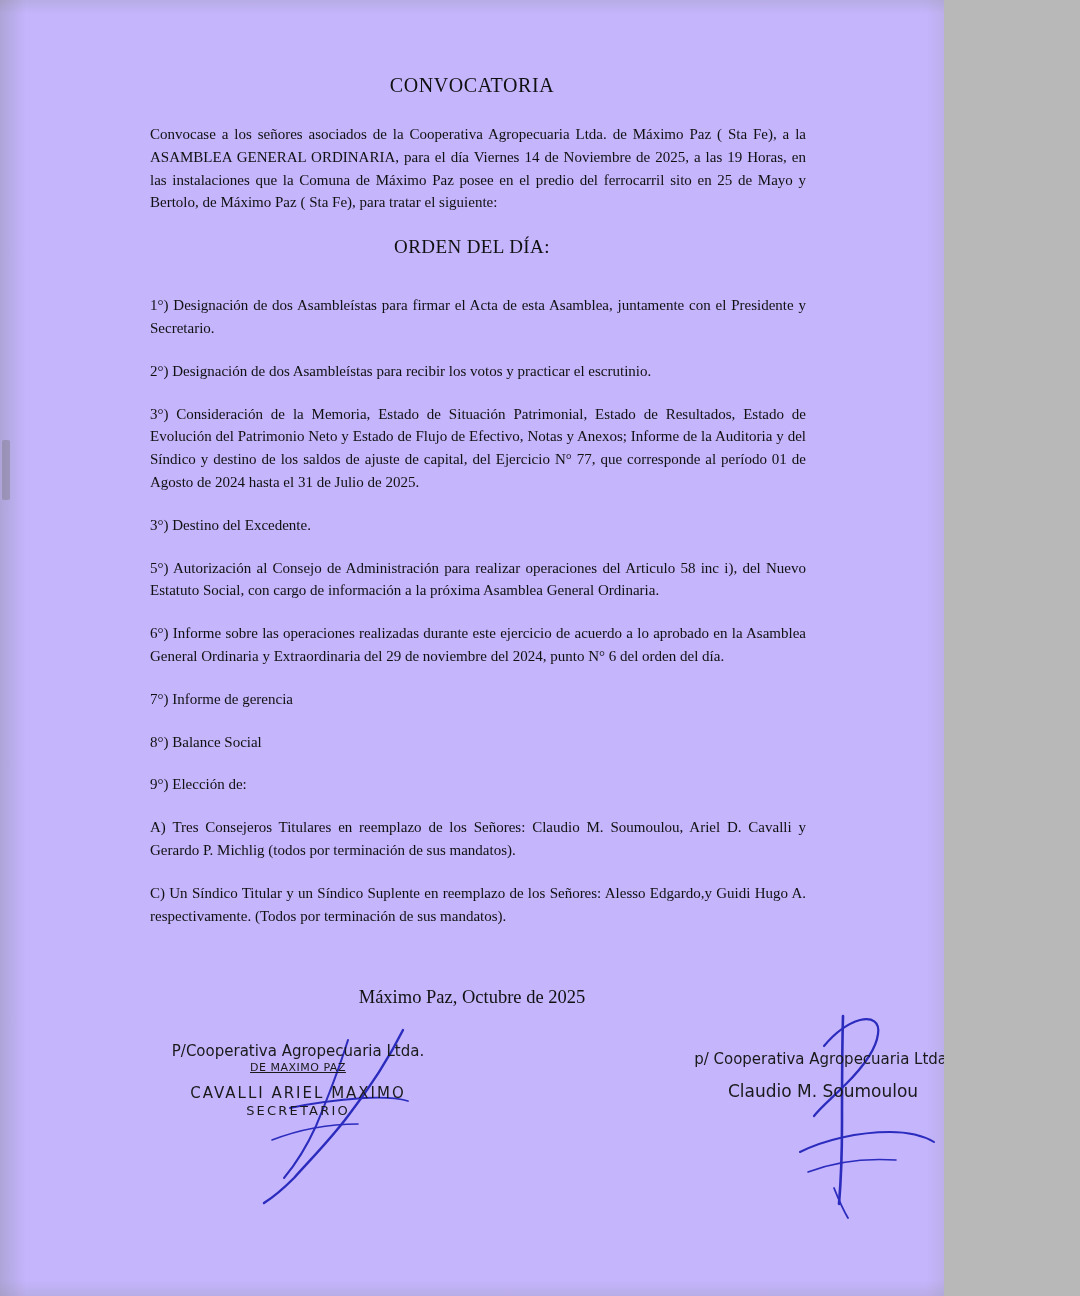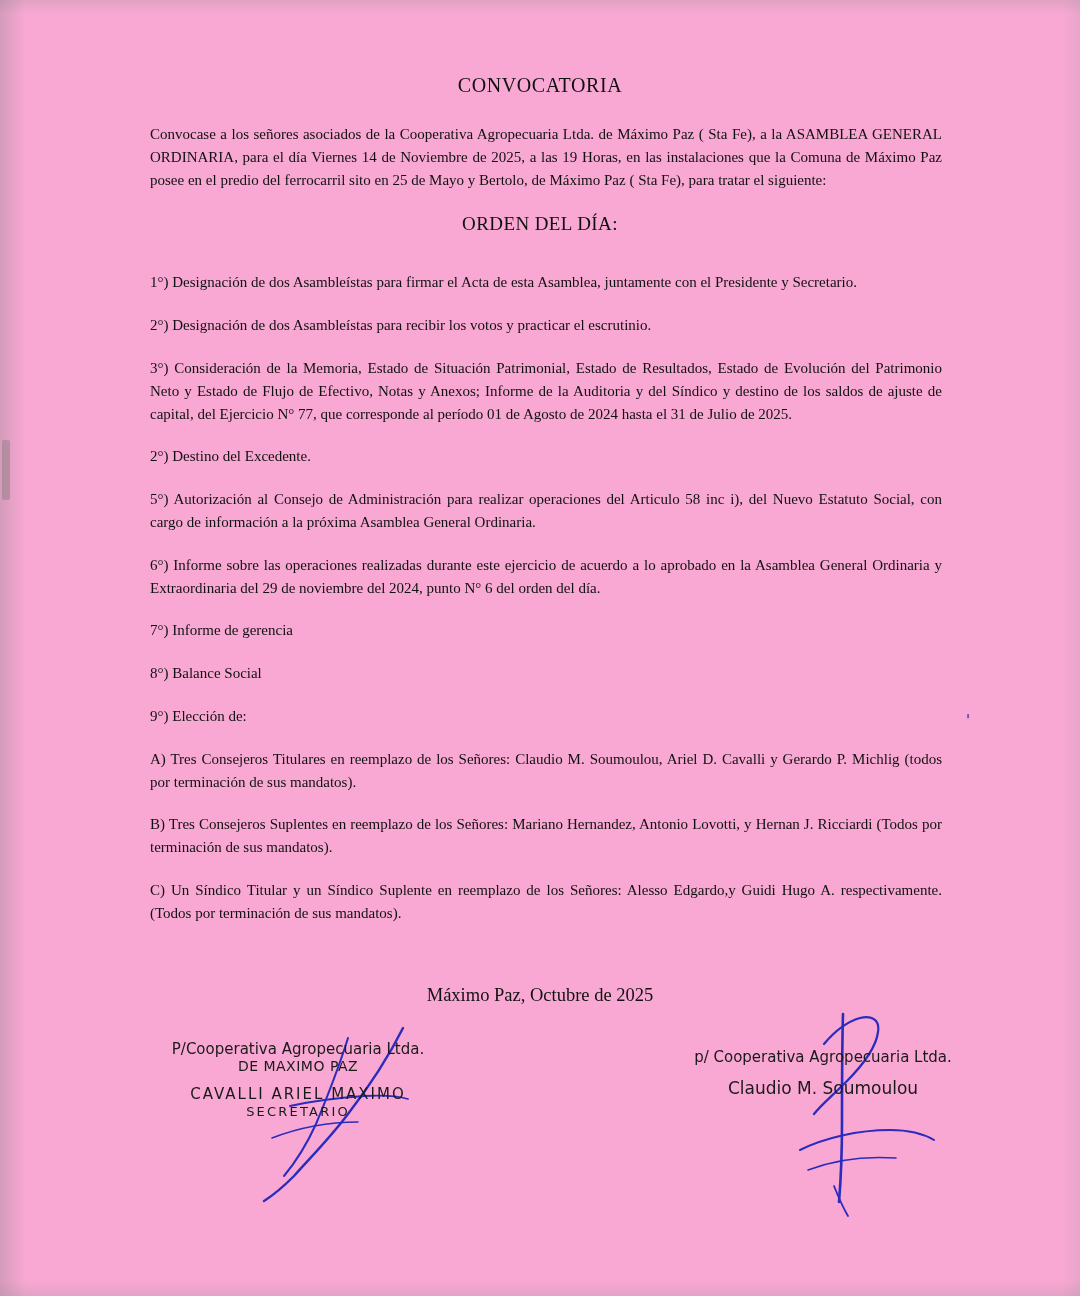--- a/index.html
+++ b/index.html
@@ -2,23 +2,23 @@
 <html><head>
 <meta charset="utf-8">
 <style>
   html, body {
     margin: 0;
     padding: 0;
     background: #b8b8b8;
   }
   .page {
     position: relative;
-    width: 1080px;
+    width: 944px;
     height: 1296px;
-    background: #f9a8d4;
+    background: #c4b5fd;
     overflow: hidden;
     font-family: "Liberation Serif", serif;
     color: #111;
   }
   
   .scan-left-shadow {
     position: absolute;
     left: 0; top: 0;
     width: 26px; height: 100%;
     background: linear-gradient(to right, rgba(120,120,120,0.28), rgba(255,255,255,0));
@@ -100,21 +100,21 @@
     position: absolute;
     font-family: "DejaVu Sans", sans-serif;
     color: #1a1a1a;
     text-align: center;
     line-height: 1.25;
   }
   .sig-left { left: 10px; top: 12px; width: 300px; }
   .sig-right { left: 520px; top: 20px; width: 330px; }
 
   .sig-line1 { font-size: 15px; }
-  .sig-line2 { font-size: 14px; letter-spacing: 0.5px; }
+  .sig-line2 { font-size: 11px; letter-spacing: 0.5px; text-decoration: underline; }
   .sig-name-sp {
     font-size: 15px;
     letter-spacing: 2px;
     font-weight: 500;
     margin-top: 9px;
   }
   .sig-role-sp { font-size: 13px; letter-spacing: 2.2px; }
 
   .sig-name-pr { font-size: 17px; margin-top: 12px; }
 
@@ -144,28 +144,27 @@
 
     <div class="doc-title">CONVOCATORIA</div>
 
     <p class="para">Convocase a los señores asociados de la Cooperativa Agropecuaria Ltda. de Máximo Paz ( Sta Fe), a la ASAMBLEA GENERAL ORDINARIA, para el día Viernes 14 de Noviembre de 2025, a las 19 Horas, en las instalaciones que la Comuna de Máximo Paz posee en el predio del ferrocarril sito en 25 de Mayo y Bertolo, de Máximo Paz ( Sta Fe), para tratar el siguiente:</p>
 
     <div class="section-heading">ORDEN DEL DÍA:</div>
 
     <p class="para">1°) Designación de dos Asambleístas para firmar el Acta de esta Asamblea, juntamente con el Presidente y Secretario.</p>
     <p class="para">2°) Designación de dos Asambleístas para recibir los votos y practicar el escrutinio.</p>
     <p class="para">3°) Consideración de la Memoria, Estado de Situación Patrimonial, Estado de Resultados, Estado de Evolución del Patrimonio Neto y Estado de Flujo de Efectivo, Notas y Anexos; Informe de la Auditoria y del Síndico y destino de los saldos de ajuste de capital, del Ejercicio N° 77, que corresponde al período 01 de Agosto de 2024 hasta el 31 de Julio de 2025.</p>
-    <p class="para">2°) Destino del Excedente.</p>
+    <p class="para">3°) Destino del Excedente.</p>
     <p class="para">5°) Autorización al Consejo de Administración para realizar operaciones del Articulo 58 inc i), del Nuevo Estatuto Social, con cargo de información a la próxima Asamblea General Ordinaria.</p>
     <p class="para">6°) Informe sobre las operaciones realizadas durante este ejercicio de acuerdo a lo aprobado en la Asamblea General Ordinaria y Extraordinaria del 29 de noviembre del 2024, punto N° 6 del orden del día.</p>
     <p class="para">7°) Informe de gerencia</p>
     <p class="para">8°) Balance Social</p>
     <p class="para">9°) Elección de:</p>
     <p class="para">A)  Tres Consejeros Titulares en reemplazo de los Señores:  Claudio M. Soumoulou, Ariel D. Cavalli  y Gerardo P. Michlig  (todos por terminación de sus mandatos).</p>
-    <p class="para">B)  Tres Consejeros Suplentes en reemplazo de los Señores: Mariano Hernandez,  Antonio Lovotti,  y Hernan J. Ricciardi (Todos por terminación de sus mandatos).</p>
     <p class="para">C)   Un Síndico Titular y un Síndico Suplente en reemplazo de los Señores: Alesso Edgardo,y Guidi Hugo A. respectivamente. (Todos por terminación de sus mandatos).</p>
 
     <p class="closing">Máximo Paz, Octubre de 2025</p>
 
     <div class="signatures">
 
       <svg class="ink" style="left:60px; top:-10px;" width="260" height="190" viewBox="0 0 260 190">
         <path d="M205,10 C190,40 170,70 150,96 C132,120 112,140 96,158 C84,170 74,178 66,183" fill="none" stroke="#2b2bbd" stroke-width="2.4" stroke-linecap="round"></path>
         <path d="M150,20 C140,52 128,82 118,106 C108,128 96,146 86,158" fill="none" stroke="#2b2bbd" stroke-width="2" stroke-linecap="round"></path>
         <path d="M92,88 C110,84 138,80 166,78 C186,77 200,78 210,81" fill="none" stroke="#2b2bbd" stroke-width="1.8" stroke-linecap="round"></path>

